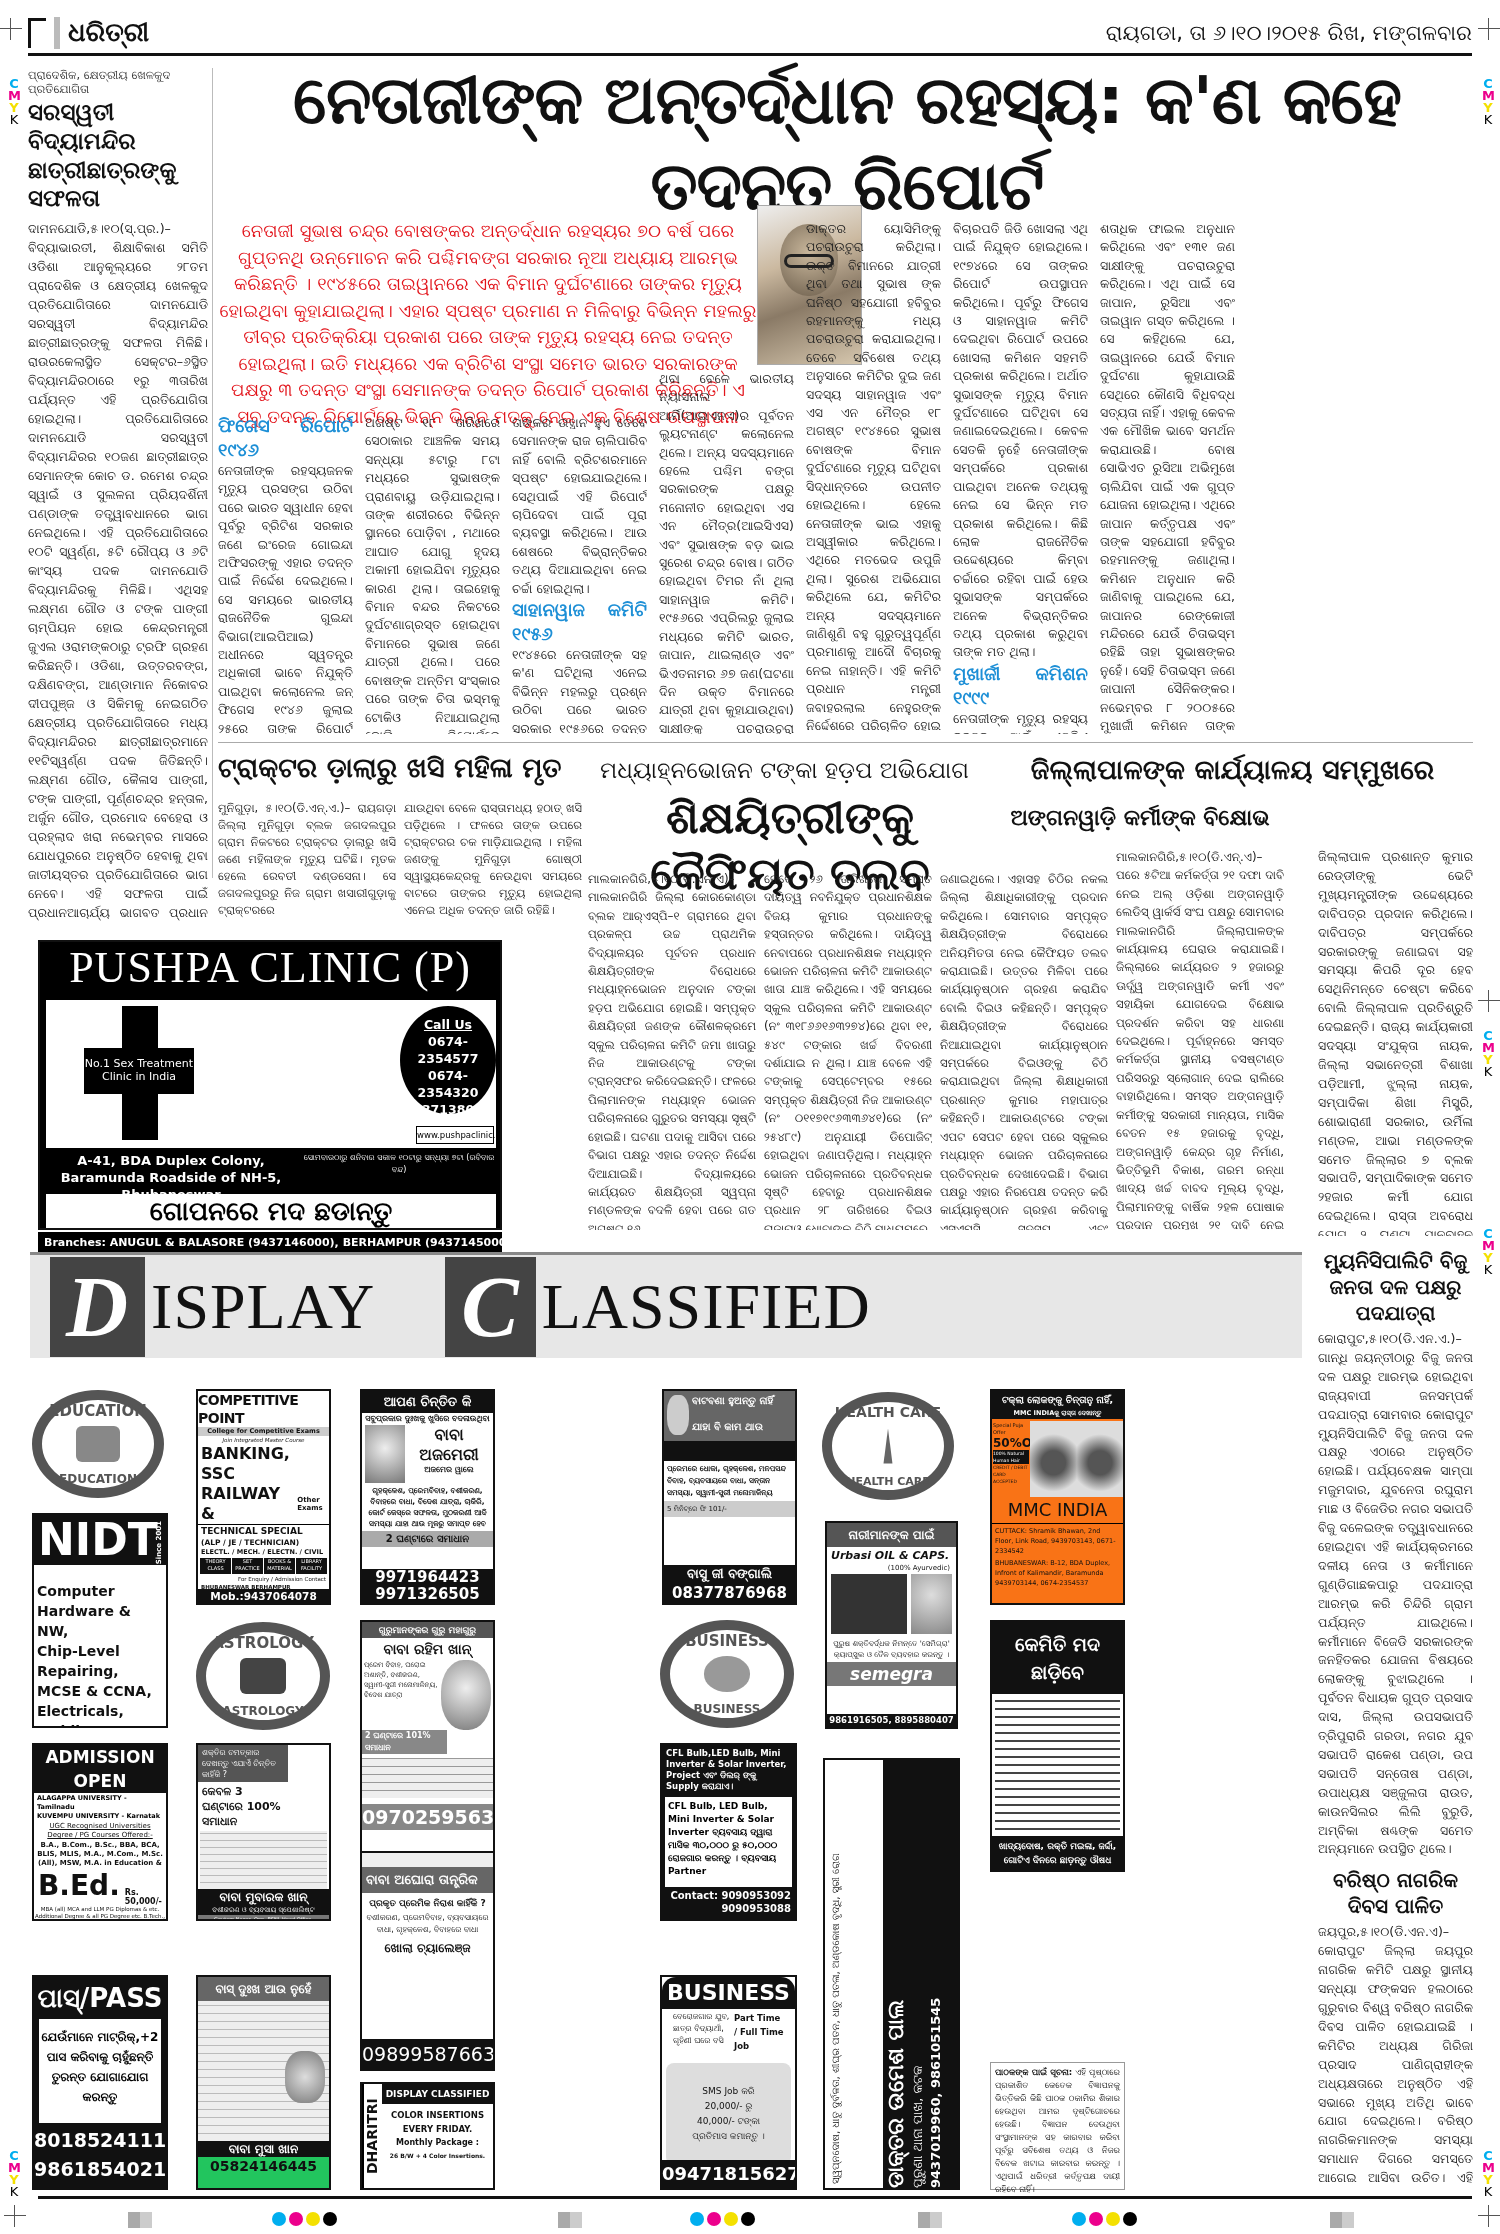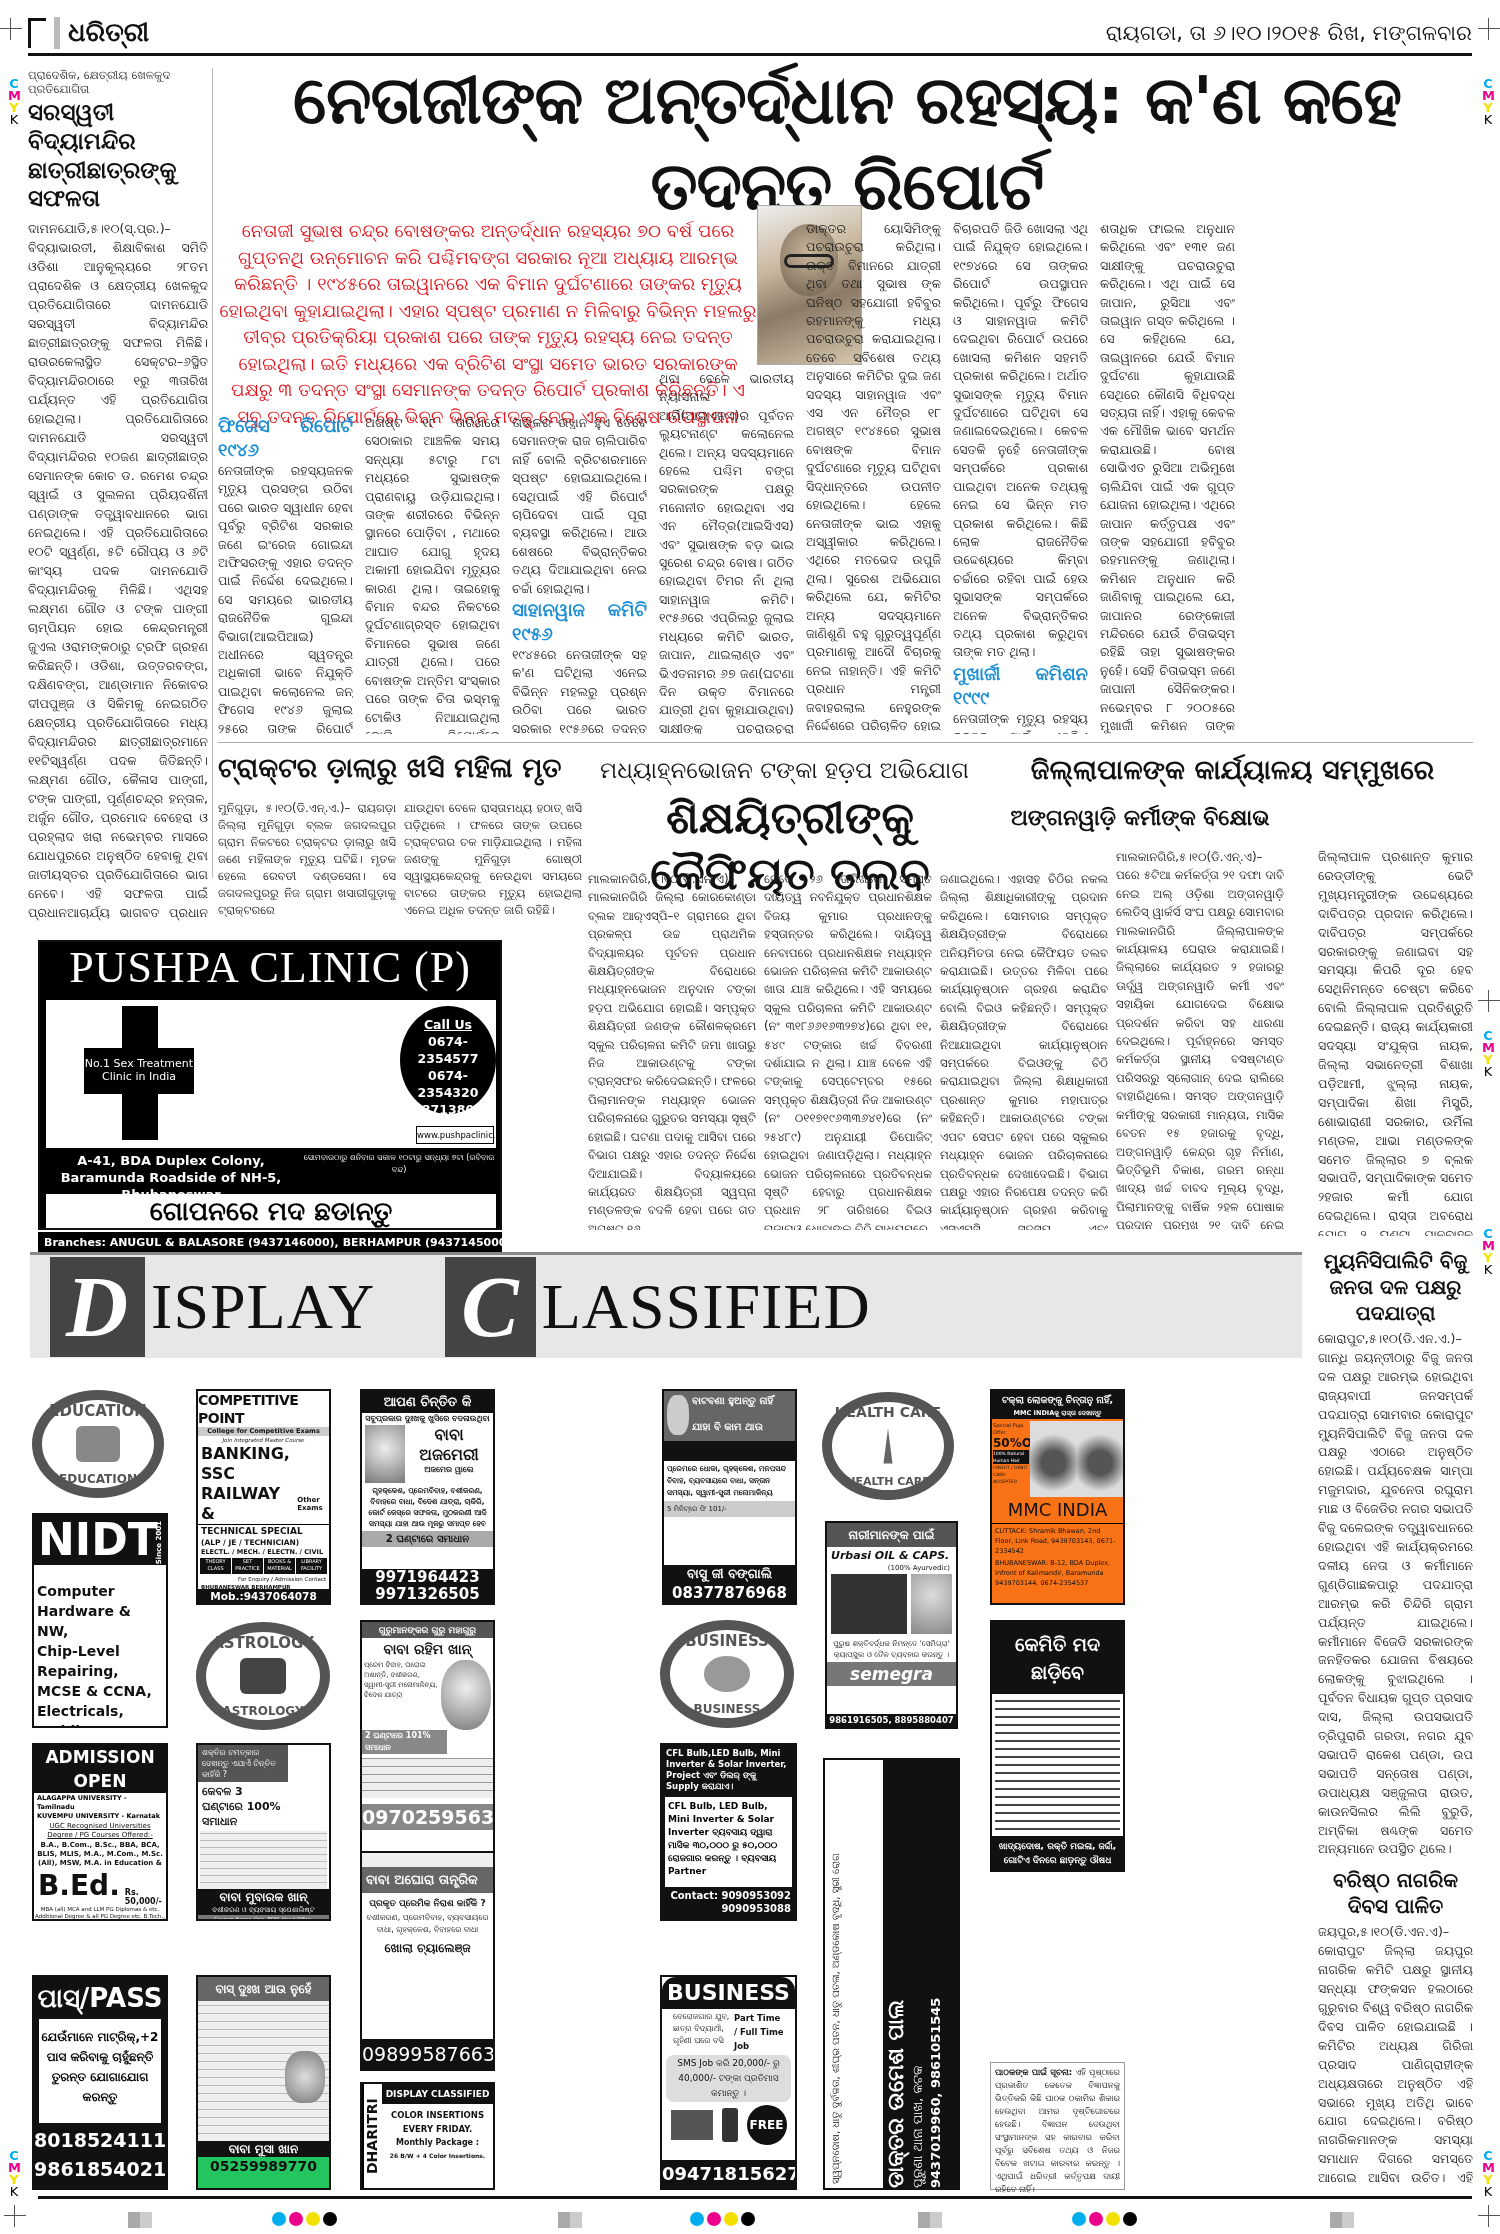--- a/index.html
+++ b/index.html
@@ -295,21 +295,21 @@
   <div class="box-dark" style="font-size:7px;text-align:center;line-height:10px">ବଶୀକରଣ ଓ ବ୍ୟବସାୟ ସ୍ପେଶାଲିଷ୍ଟ</div>
   <div style="font-size:5px;background:#777;color:#fff;text-align:center;line-height:8px">Goutam Nagar, Opp. BSNL Head Office, Bhubaneswar</div>
 
 </div>
 <div class="ad" style="left:196px;top:1975px;width:135px;height:215px;background:#22c55e">
   <div style="background:#666;color:#fff;font-size:12px;font-weight:bold;line-height:24px;text-align:center">ବାସ୍ ଦୁଃଖ ଆଉ ନୁହେଁ</div>
   <div style="height:140px;background:repeating-linear-gradient(0deg,#eee 0,#eee 7px,#bbb 7px,#bbb 8px);position:relative">
       <div style="position:absolute;right:4px;top:50px;width:40px;height:52px;background:radial-gradient(circle,#ddd,#777);border-radius:40%"></div>
     </div>
   <div class="box-dark" style="font-size:12px;font-weight:bold;text-align:center;line-height:16px">ବାବା ମୁସା ଖାନ</div>
-  <div style="font-size:14px;font-weight:bold;text-align:center;line-height:18px">05259989770</div>
+  <div style="font-size:14px;font-weight:bold;text-align:center;line-height:18px">05824146445</div>
 </div>
 
 <div class="ad" style="left:360px;top:1389px;width:135px;height:216px;background:#fff">
   <div class="box-dark" style="font-size:13px;font-weight:bold;text-align:center;line-height:22px">ଆପଣ ଚିନ୍ତିତ କି</div>
   <div style="font-size:8px;font-weight:bold;text-align:center;line-height:12px">ସବୁପ୍ରକାର ଦୁଃଖକୁ ଖୁସିରେ ବଦଳାଉଥିବା</div>
   <div style="display:flex;gap:3px;padding:0 3px">
     <div style="width:40px;height:58px;background:radial-gradient(circle at 50% 40%,#eee,#777)"></div>
     <div style="flex:1;text-align:center">
         <div style="font-size:16px;font-weight:bold;line-height:20px">ବାବା ଅଜମେରୀ</div>
         <div style="font-size:8px;font-weight:bold">ଅଜମେର ୱାଲେ</div>
@@ -376,21 +376,21 @@
   <div style="font-size:8.5px;line-height:11px;padding:3px 4px;font-weight:bold">CFL Bulb,LED Bulb, Mini Inverter &amp; Solar Inverter, Project ଏବଂ ଡିଲର୍ ଙ୍କୁ Supply କରାଯାଏ।</div>
   <div style="background:#fff;color:#000;margin:2px 3px;font-size:9px;line-height:13px;padding:3px;font-weight:bold;height:90px">CFL Bulb, LED Bulb, Mini Inverter &amp; Solar Inverter ବ୍ୟବସାୟ ଦ୍ୱାରା ମାସିକ ୩୦,୦୦୦ ରୁ ୫୦,୦୦୦ ରୋଜଗାର କରନ୍ତୁ । ବ୍ୟବସାୟ Partner</div>
   <div style="font-size:10px;font-weight:bold;line-height:13px;text-align:right;padding:0 4px">Contact: 9090953092 9090953088</div>
 </div>
 <div class="ad" style="left:660px;top:1975px;width:137px;height:215px;background:#fff">
   <div class="box-dark" style="font-size:22px;font-weight:bold;text-align:center;line-height:32px;border-radius:14px 14px 0 0">BUSINESS</div>
   <div style="display:flex;padding:2px 11px">
       <div style="flex:1;font-size:8px;line-height:12px">ବେରୋଜଗାର ଯୁବ, ଛାତ୍ର ବିଦ୍ୟାର୍ଥୀ, ଗୃହିଣୀ ଘରେ ବସି</div>
       <div style="width:50px;font-size:8.5px;font-weight:bold;line-height:14px">Part Time / Full Time Job</div>
     </div>
-  <div style="margin:0 4px;background:#ddd;border-radius:8px;font-size:9px;text-align:center;line-height:15px;padding:1px">SMS Job କରି 20,000/- ରୁ 40,000/- ଟଙ୍କା ପ୍ରତିମାସ କମାନ୍ତୁ ।</div>
+  <div style="margin:8px 4px;background:#ddd;border-radius:8px;font-size:9px;text-align:center;line-height:15px;padding:21px">SMS Job କରି 20,000/- ରୁ 40,000/- ଟଙ୍କା ପ୍ରତିମାସ କମାନ୍ତୁ ।</div>
   <div style="display:flex;align-items:center;justify-content:space-around;height:46px;padding:0 4px">
       <div style="width:42px;height:30px;background:#555"></div>
       <div style="width:16px;height:34px;background:#333;border-radius:3px"></div>
       <div style="width:40px;height:40px;background:#111;color:#fff;border-radius:50%;font-size:12px;font-weight:bold;text-align:center;line-height:40px">FREE</div>
     </div>
   <div class="box-dark" style="position:absolute;bottom:0;left:0;right:0;font-size:18px;font-weight:bold;text-align:center;line-height:28px">09471815627</div>
 </div>
 
 <div class="logo-oval" style="left:822px;top:1392px;width:132px;height:108px;border-width:10px">
   <div class="t" style="top:2px;font-size:14px">HEALTH CARE</div>

